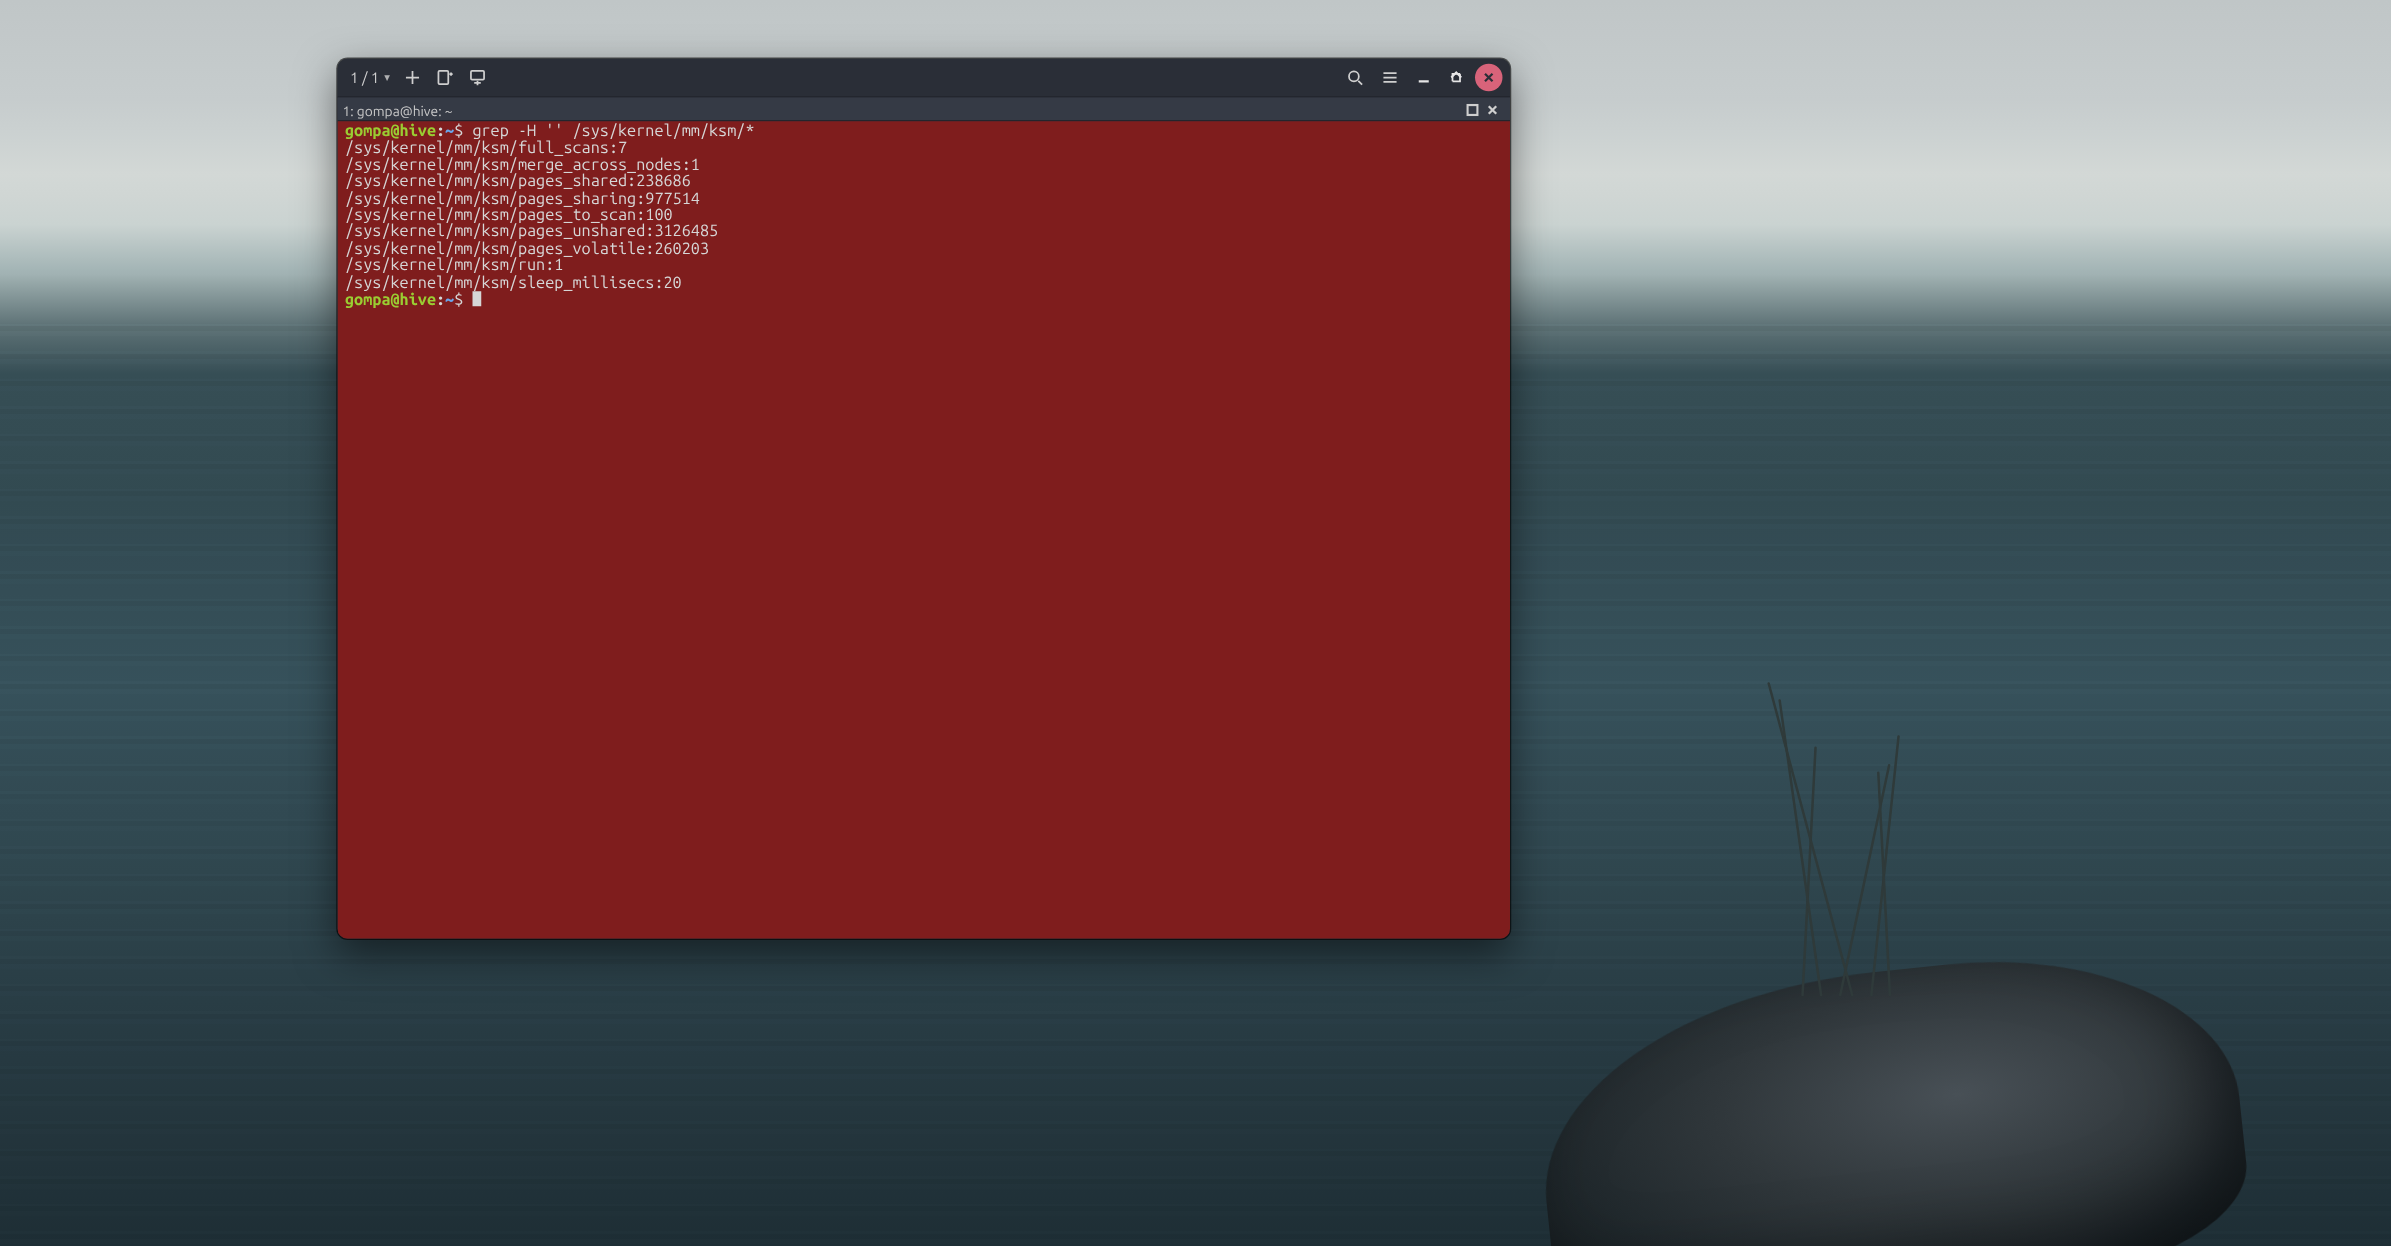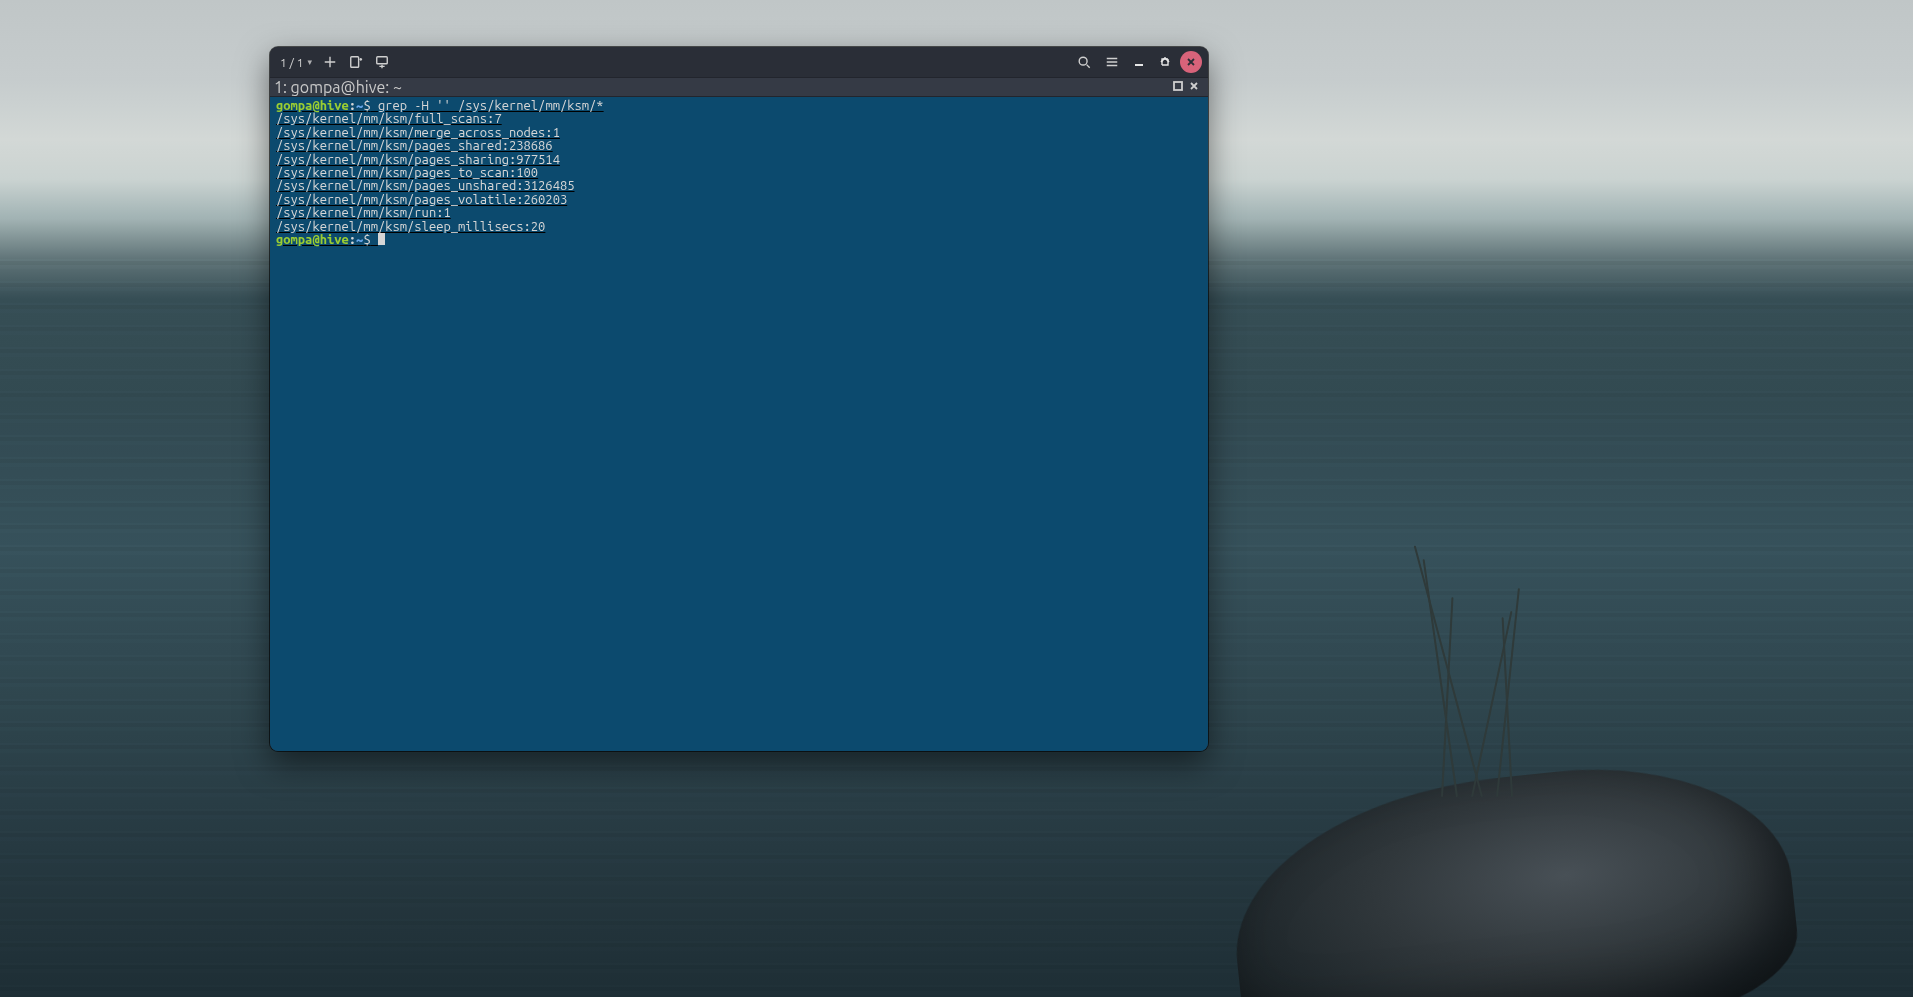--- a/index.html
+++ b/index.html
@@ -157,41 +157,40 @@
     background: #d8637a;
     color: #2a2e37;
   }
   .win-close svg { stroke: #2a2e37; }
 
   
   .tabstrip {
     height: 18px;
     background: #353a45;
     display: flex;
-    align-items: flex-start;
-    font-size: 16px;
+    align-items: flex-end;
+    font-size: 11px;
     color: #c9c9c9;
     padding: 0 6px 0 4px;
     border-bottom: 1px solid #22252d;
   }
   .tabstrip .spacer { flex: 1; }
   .tabstrip .mini-btn {
     width: 16px; height: 16px;
     display:flex;align-items:center;justify-content:center;
     color:#cfcfcf;
   }
   .tabstrip .mini-btn svg{width:10px;height:10px;stroke:currentColor;fill:none;stroke-width:1.8;}
 
   
   .terminal {
     flex: 1;
-    background: #0c4a6e;
+    background: #7f1d1d;
     padding: 2px 6px 6px 6px;
     overflow: hidden;
-    text-decoration: underline;
   }
   .term-content {
     font-family: "Ubuntu Mono","DejaVu Sans Mono","Menlo",monospace;
     font-size: 13px;
     line-height: 13.4px;
     white-space: pre;
     color: #d6d6d6;
     letter-spacing: 0px;
   }
   .p-user { color: #9acd32; font-weight: bold; }

